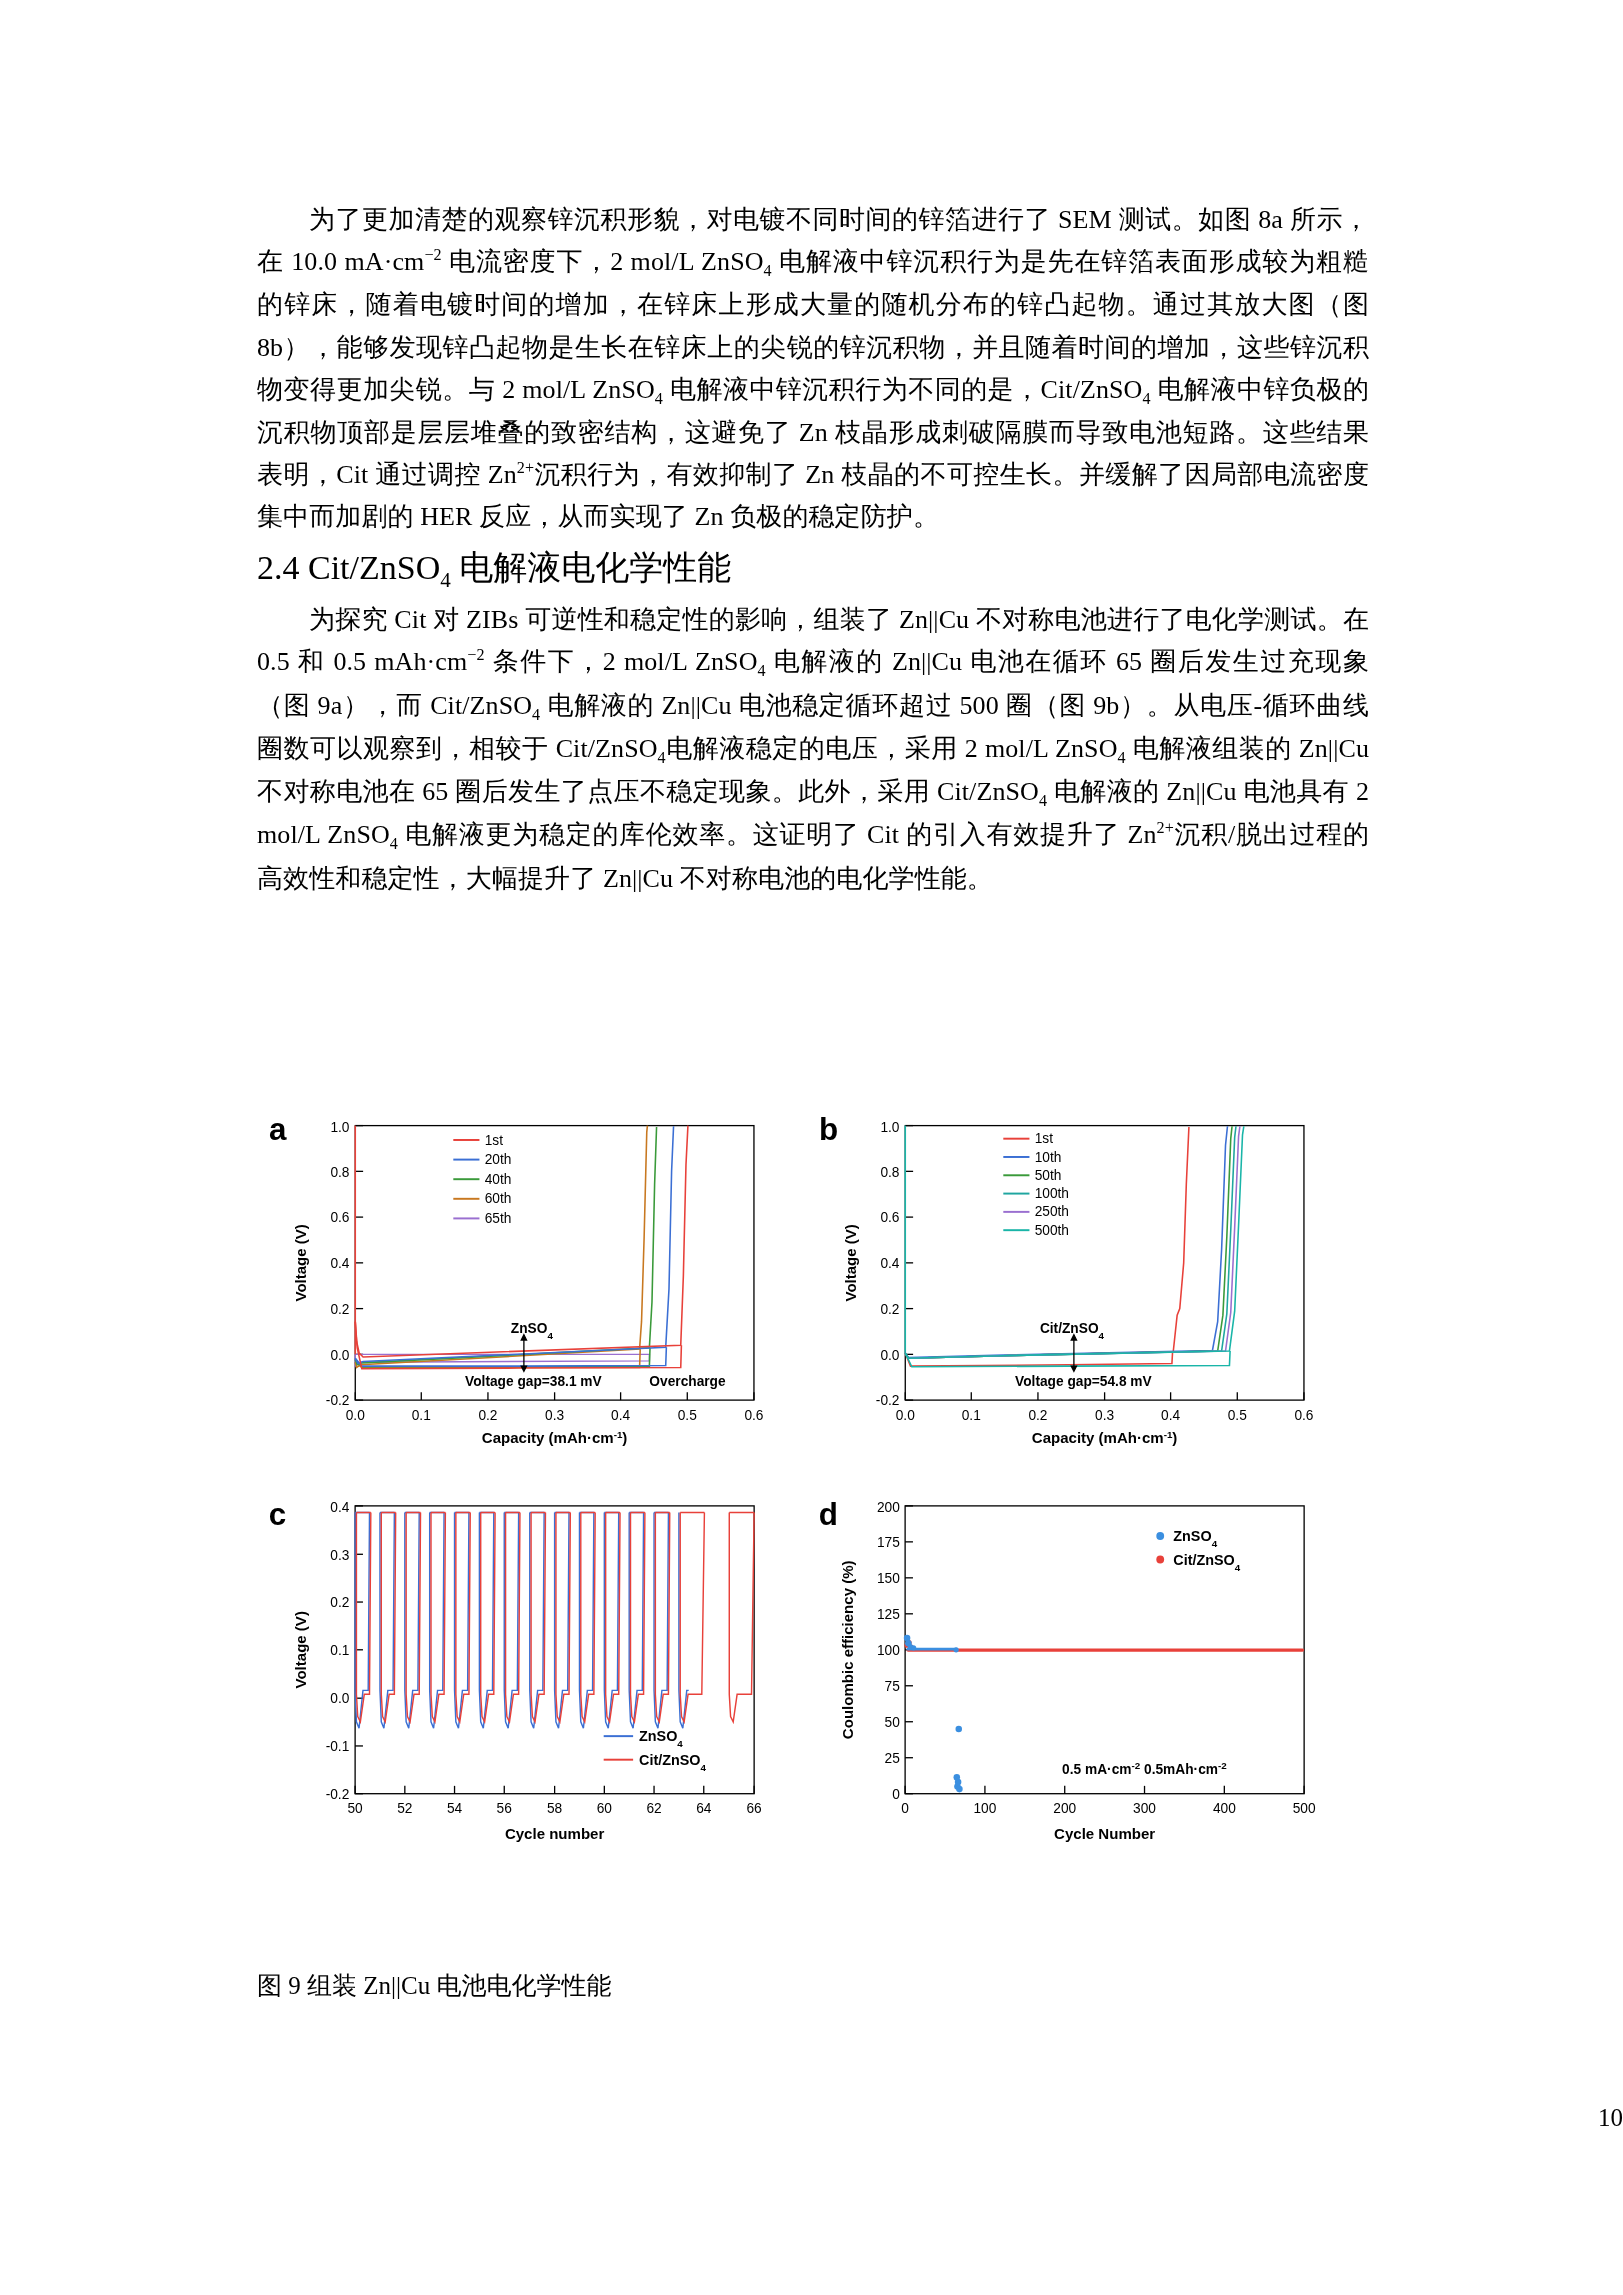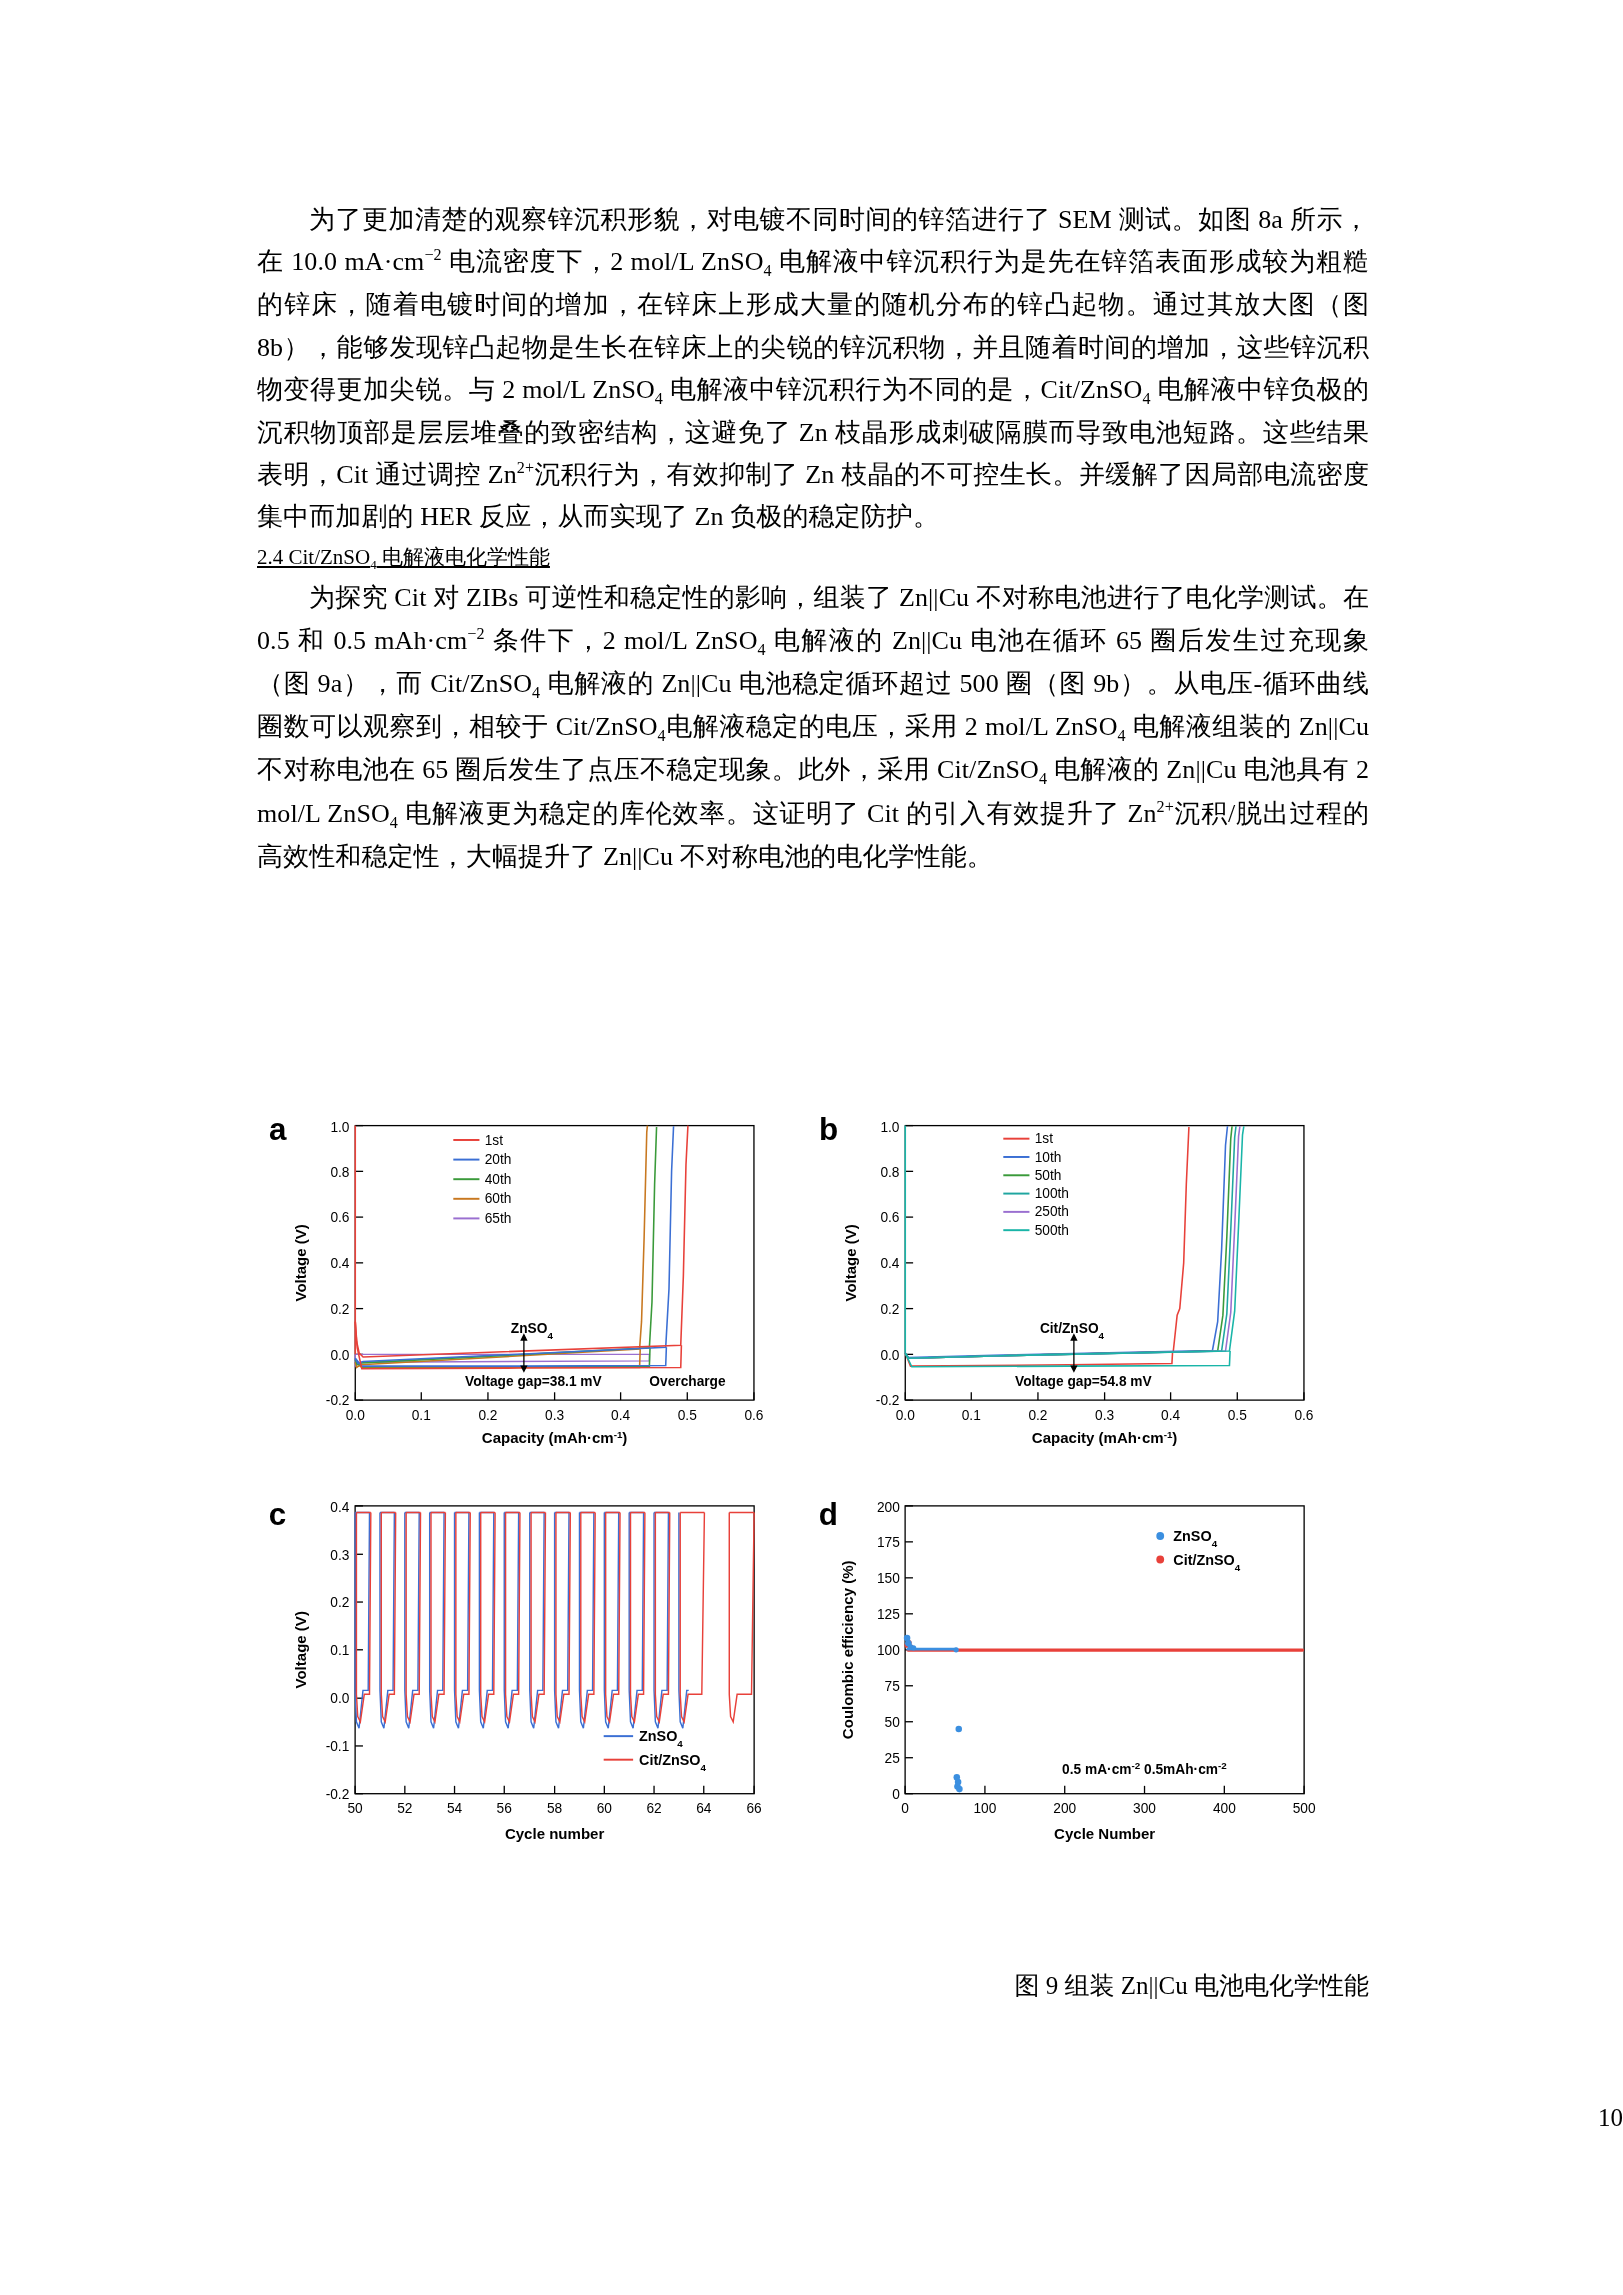--- a/index.html
+++ b/index.html
@@ -26,35 +26,34 @@
   p.body-text {
     font-size: 26px;
     line-height: 1.62;
     margin: 0 0 0 0;
     text-align: justify;
     text-justify: inter-ideograph;
     letter-spacing: 0.1px;
   }
   p.indent { text-indent: 52px; }
   h2.section {
-    font-size: 21px;
+    font-size: 34px;
     font-weight: normal;
     margin: 3.9px 0 2.6px 0;
     line-height: 1.5;
-    text-decoration: underline;
   }
   sub, sup { font-size: 0.62em; }
   .figure-wrap {
     position: absolute;
     left: 257px;
     top: 1106px;
     width: 1112px;
   }
   .figcaption {
-    text-align: right;
+    text-align: left;
     font-size: 25px;
     margin-top: 11.8px;
   }
   .pagenum {
     position: absolute;
     width: 1623px;
     text-align: right;
     top: 2104px;
     font-size: 25px;
   }

